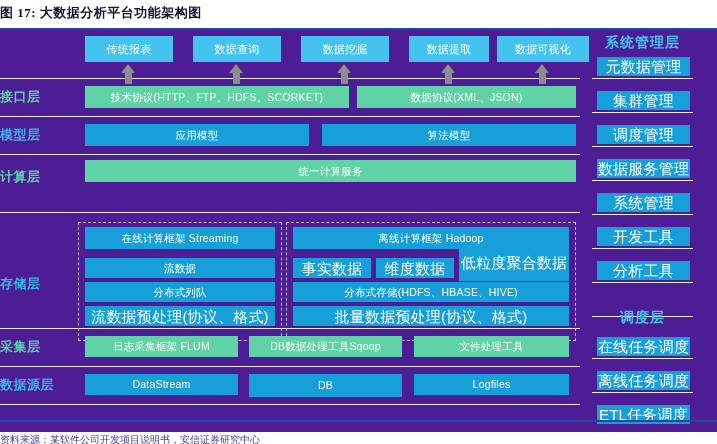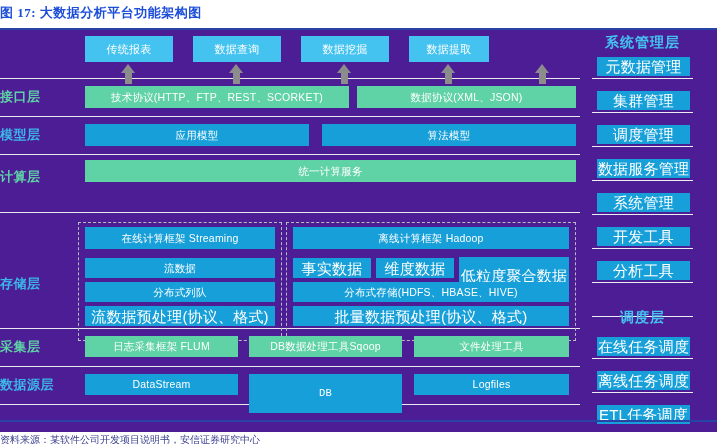--- a/index.html
+++ b/index.html
@@ -9,21 +9,21 @@
     font-family:"Liberation Sans","DejaVu Sans",sans-serif;
     overflow:hidden;
     position:relative;
   }
   #root{position:relative;width:717px;height:444px;}
 
   
   .title{
     position:absolute;left:0;top:4px;
     font-family:"Liberation Serif","DejaVu Serif",serif;
-    font-weight:bold;font-size:13px;color:#1d4ed8;
+    font-weight:bold;font-size:13px;color:#0f172a;
     white-space:nowrap;letter-spacing:.5px;
   }
 
   
   .canvas{position:absolute;left:0;top:28px;width:717px;height:404px;background:#4c1d95;}
 
   
   .hline{position:absolute;height:1px;background:#e8eaec;left:0;}
   .hline.long{width:580px;}
   .hline.rightcol{left:592px;width:101px;background:#eceff1;}
@@ -101,20 +101,21 @@
     <div class="hline long" style="top:126px;"></div>
     <div class="hline long" style="top:184px;"></div>
     <div class="hline long" style="top:300px;"></div>
     <div class="hline long" style="top:338px;"></div>
     <div class="hline long" style="top:376px;"></div>
 
     <div class="box sky lg" style="left:85px;top:8px;width:88px;height:26px;">传统报表</div>
     <div class="box sky lg" style="left:193px;top:8px;width:88px;height:26px;">数据查询</div>
     <div class="box sky lg" style="left:301px;top:8px;width:88px;height:26px;">数据挖掘</div>
     <div class="box sky lg" style="left:409px;top:8px;width:80px;height:26px;">数据提取</div>
+    <div class="box sky lg" style="left:497px;top:8px;width:92px;height:26px;">数据可视化</div>
 
     <div class="arrow" style="left:121px;top:36px;">
       <div class="head"></div>
         <div class="stem"></div>
       </div>
     <div class="arrow" style="left:229px;top:36px;">
       <div class="head"></div>
         <div class="stem"></div>
       </div>
     <div class="arrow" style="left:337px;top:36px;">
@@ -124,21 +125,21 @@
     <div class="arrow" style="left:441px;top:36px;">
       <div class="head"></div>
         <div class="stem"></div>
       </div>
     <div class="arrow" style="left:535px;top:36px;">
       <div class="head"></div>
         <div class="stem"></div>
       </div>
 
     <div class="rowlabel lbl-green" style="left:0px;top:60px;">接口层</div>
-    <div class="box green" style="left:85px;top:58px;width:264px;height:22px;">技术协议(HTTP、FTP、REST、SCORKET)</div>
+    <div class="box green" style="left:85px;top:58px;width:264px;height:22px;">技术协议(HTTP、FTP、HDFS、SCORKET)</div>
     <div class="box green" style="left:357px;top:58px;width:219px;height:22px;">数据协议(XML、JSON)</div>
 
     <div class="rowlabel lbl-blue" style="left:0px;top:98px;">模型层</div>
     <div class="box blue" style="left:85px;top:96px;width:224px;height:22px;text-align:center;">应用模型</div>
     <div class="box blue" style="left:322px;top:96px;width:254px;height:22px;">算法模型</div>
 
     <div class="dashframe" style="left:78px;top:194px;width:204px;height:119px;"></div>
     <div class="dashframe" style="left:286px;top:194px;width:290px;height:119px;"></div>
 
     <div class="rowlabel lbl-green" style="left:0px;top:140px;">计算层</div>
@@ -147,32 +148,32 @@
     <div class="box blue" style="left:293px;top:199px;width:276px;height:22px;">离线计算框架 Hadoop</div>
 
     <div class="rowlabel lbl-blue" style="left:0px;top:247px;">存储层</div>
 
     <div class="box blue" style="left:85px;top:230px;width:190px;height:20px;">流数据</div>
     <div class="box blue" style="left:85px;top:254px;width:190px;height:20px;">分布式列队</div>
     <div class="box blue small" style="left:85px;top:278px;width:190px;height:20px;">流数据预处理(协议、格式)</div>
 
     <div class="box blue small" style="left:293px;top:230px;width:78px;height:20px;">事实数据</div>
     <div class="box blue small" style="left:376px;top:230px;width:78px;height:20px;">维度数据</div>
-    <div class="box blue small" style="left:459px;top:229px;width:110px;height:37px;">低粒度聚合数据</div>
+    <div class="box blue small" style="left:459px;top:216px;width:110px;height:37px;">低粒度聚合数据</div>
     <div class="box blue" style="left:293px;top:254px;width:276px;height:20px;">分布式存储(HDFS、HBASE、HIVE)</div>
     <div class="box blue small" style="left:293px;top:278px;width:276px;height:20px;">批量数据预处理(协议、格式)</div>
 
     <div class="rowlabel lbl-green" style="left:0px;top:310px;">采集层</div>
     <div class="box green" style="left:85px;top:308px;width:153px;height:21px;">日志采集框架 FLUM</div>
     <div class="box green" style="left:249px;top:308px;width:153px;height:21px;">DB数据处理工具Sqoop</div>
     <div class="box green" style="left:414px;top:308px;width:155px;height:21px;">文件处理工具</div>
 
     <div class="rowlabel lbl-blue" style="left:0px;top:348px;">数据源层</div>
     <div class="box blue" style="left:85px;top:346px;width:153px;height:21px;">DataStream</div>
-    <div class="box blue" style="left:249px;top:346px;width:153px;height:39px;font-family:Liberation Mono, monospace;">DB</div>
+    <div class="box blue" style="left:249px;top:346px;width:153px;height:23px;">DB</div>
     <div class="box blue" style="left:414px;top:346px;width:155px;height:21px;">Logfiles</div>
 
     <div class="colhead" style="left:592px;top:6px;width:101px;">系统管理层</div>
 
     <div class="hline rightcol" style="top:50px;"></div>
     <div class="hline rightcol" style="top:84px;"></div>
     <div class="hline rightcol" style="top:118px;"></div>
     <div class="hline rightcol" style="top:152px;"></div>
     <div class="hline rightcol" style="top:186px;"></div>
     <div class="hline rightcol" style="top:220px;"></div>

